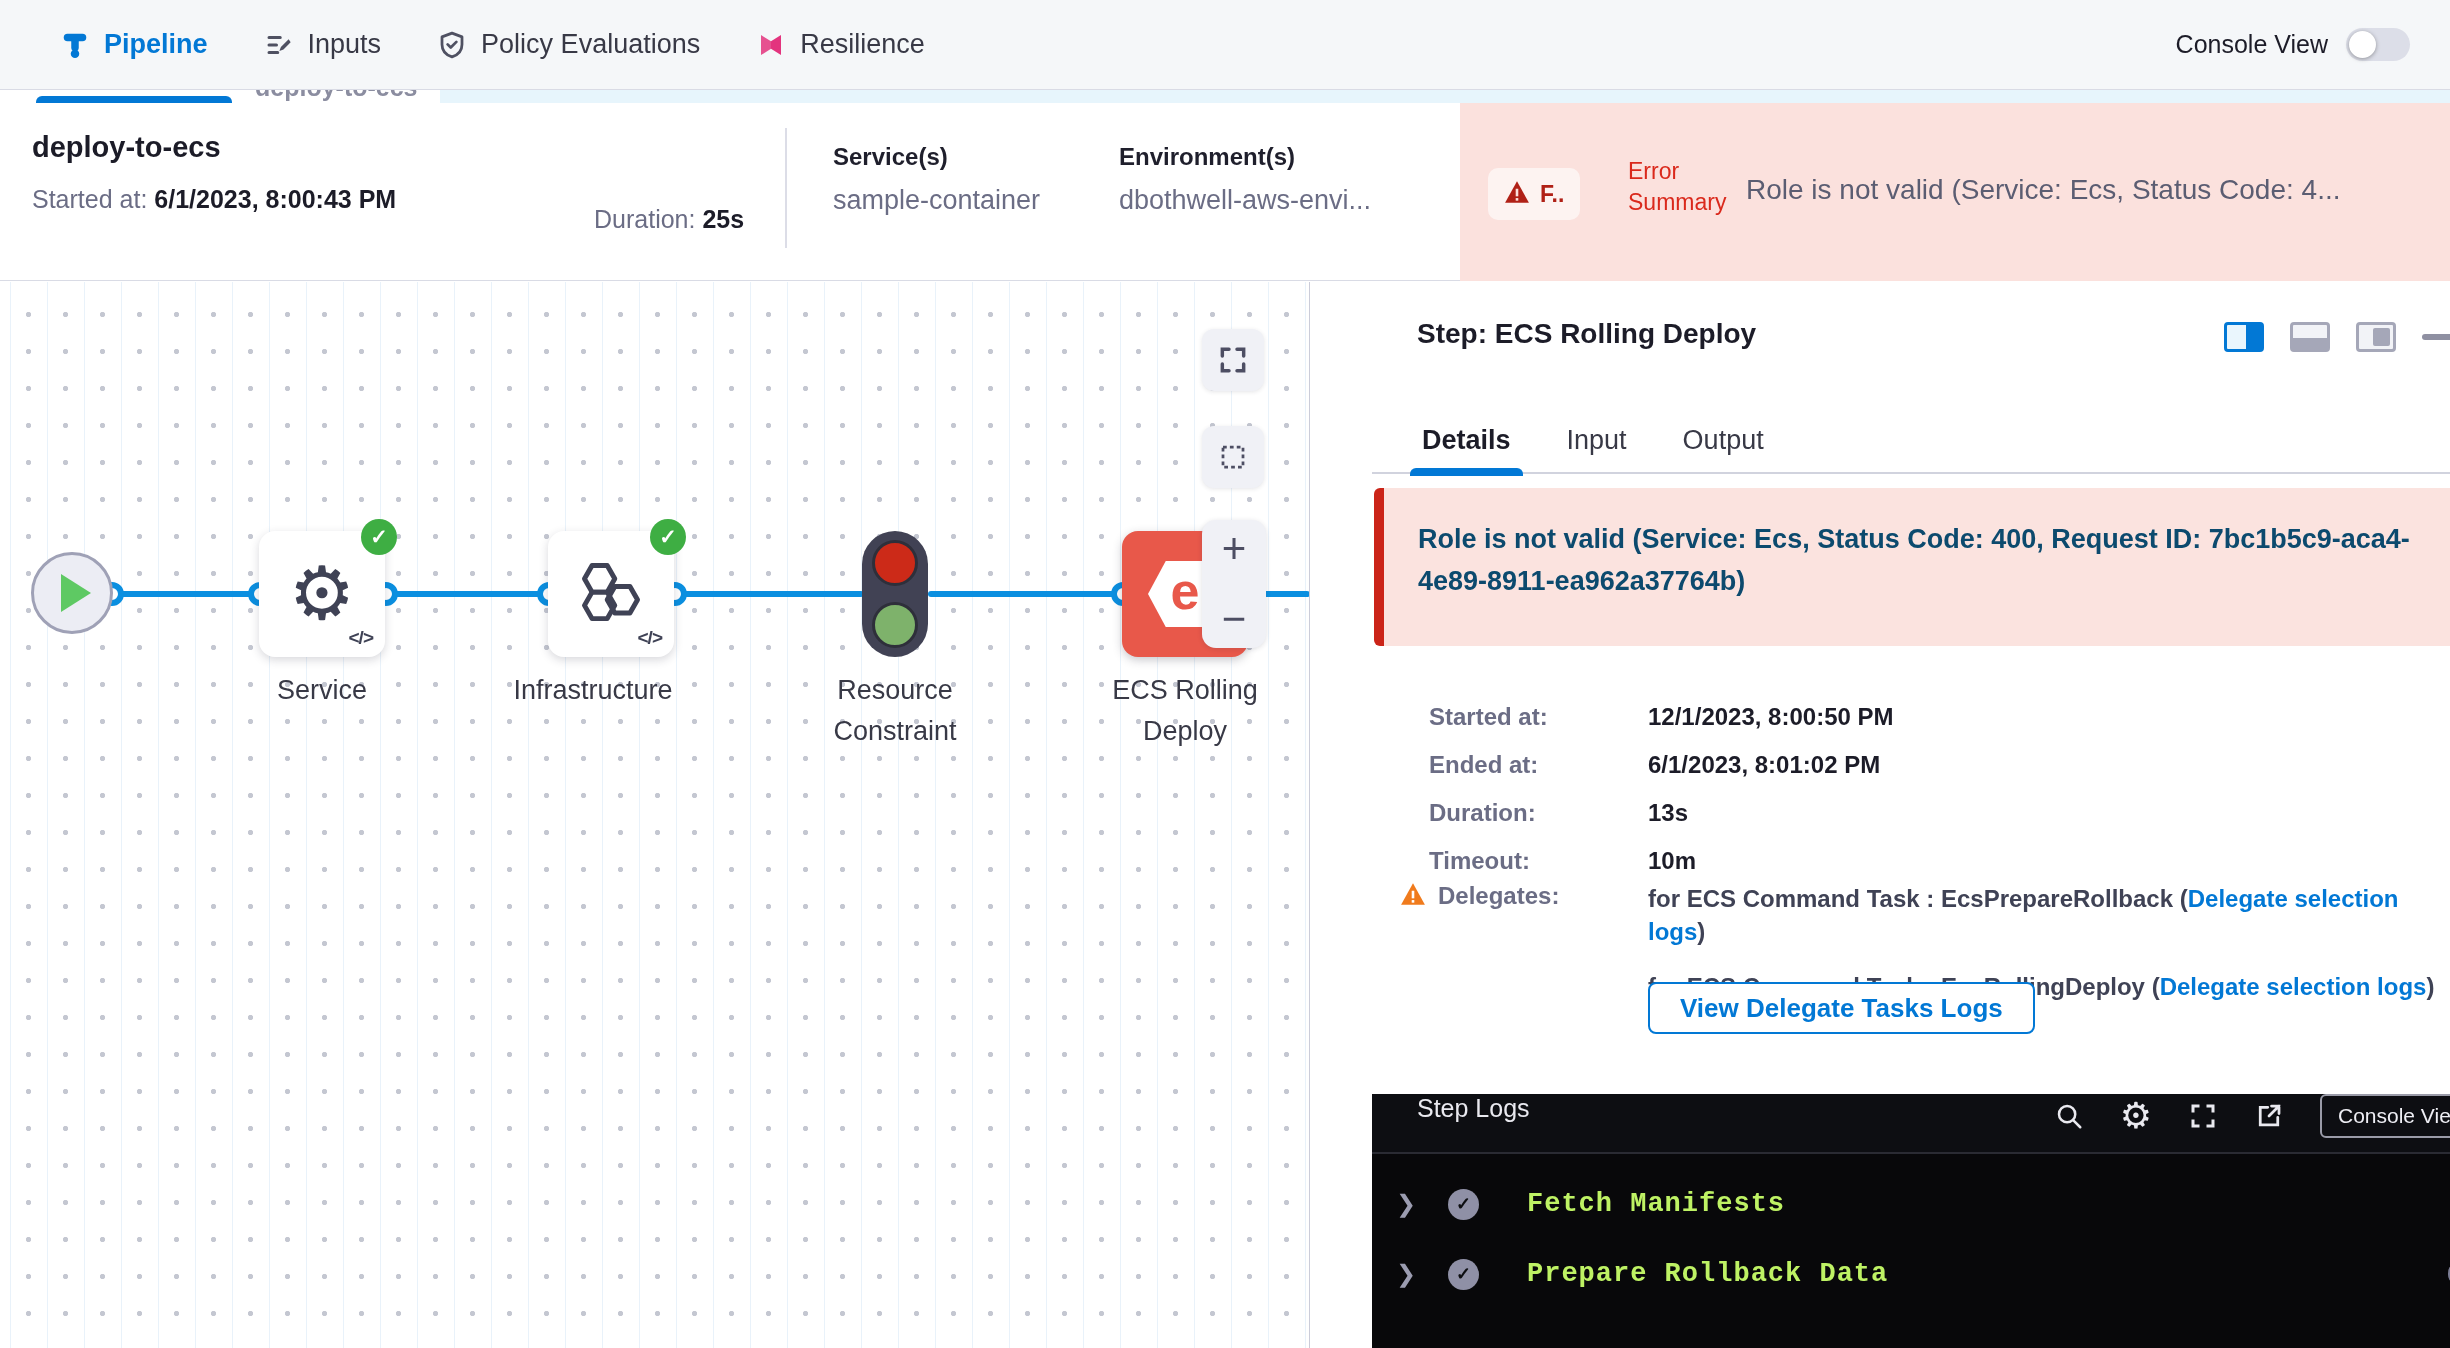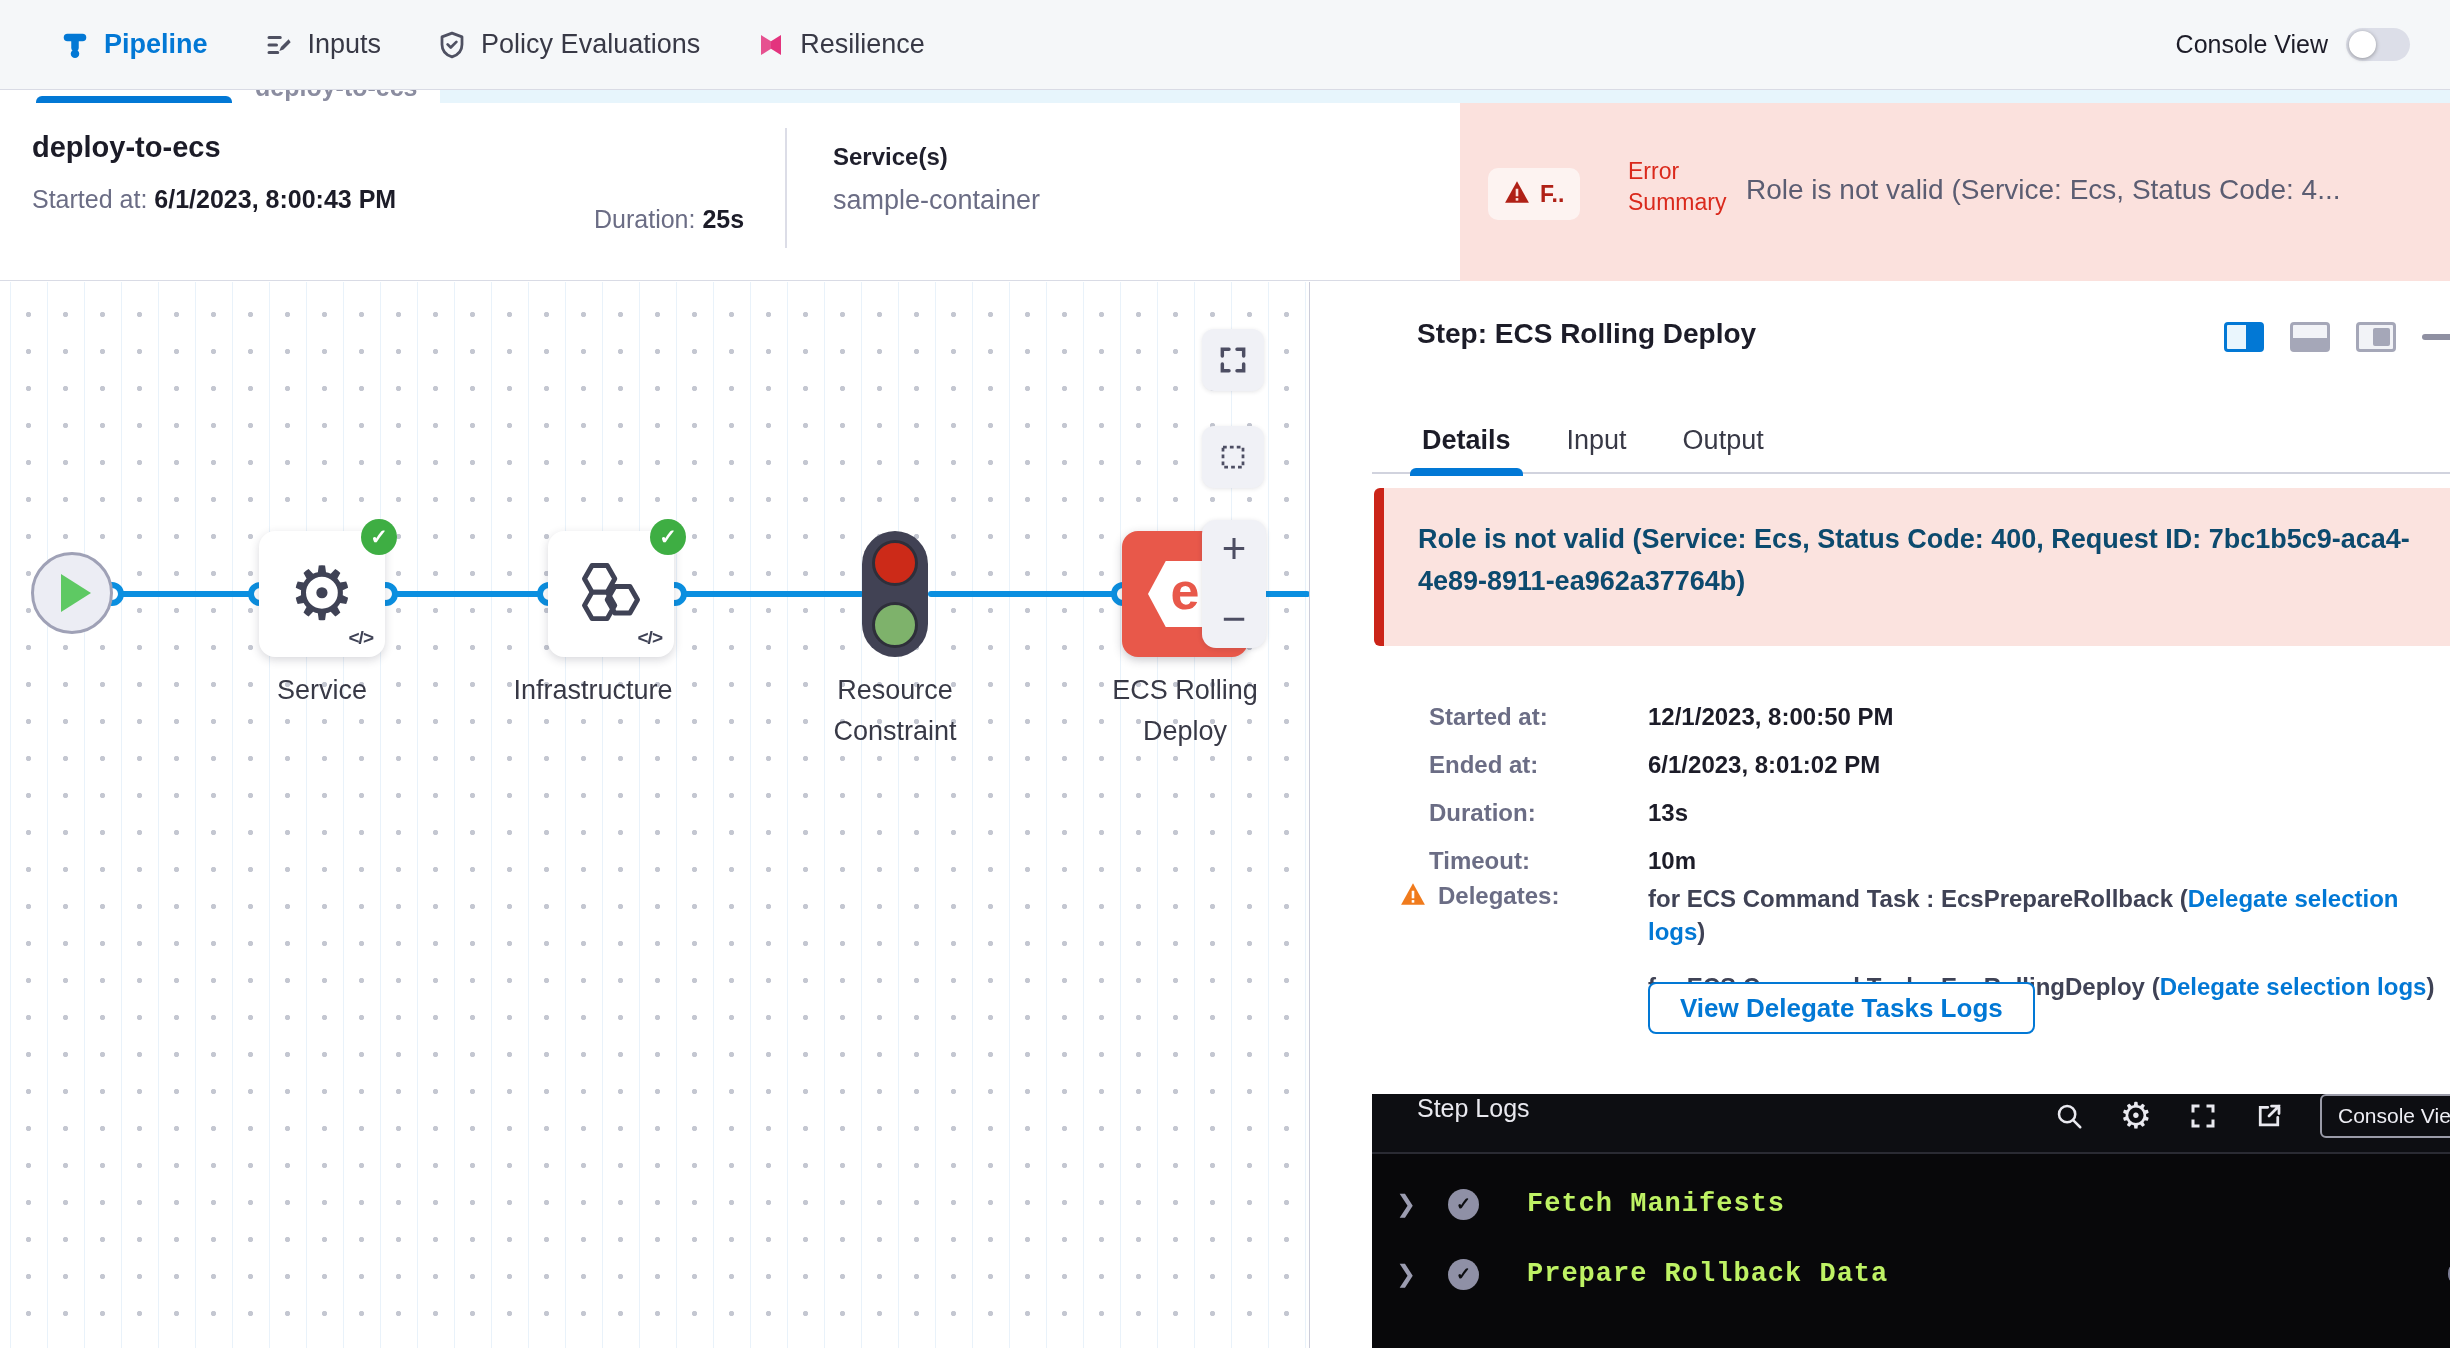--- a/index.html
+++ b/index.html
@@ -222,20 +222,24 @@
     </div>
     <div class="run-duration">
       <span class="meta-lbl">Duration:</span>
       <span class="meta-val">25s</span>
     </div>
     <div class="hdr-divider"></div>
     <div class="hdr-col col-services">
       <div class="col-lbl">Service(s)</div>
       <div class="col-val">sample-container</div>
     </div>
+    <div class="hdr-col col-environments">
+      <div class="col-lbl">Environment(s)</div>
+      <div class="col-val">dbothwell-aws-envi...</div>
+    </div>
     <div class="error-region">
       <div class="failed-badge">
         <span>
           <svg width="26" height="24" viewBox="0 0 24 22">
               <path d="M12 1L23 21H1z" fill="#b02016"></path>
               <rect x="10.8" y="8" width="2.4" height="7" fill="#fbe1dd"></rect>
               <rect x="10.8" y="16.6" width="2.4" height="2.4" fill="#fbe1dd"></rect>
             </svg>
         </span>
         <span class="fb-text">F..</span>

